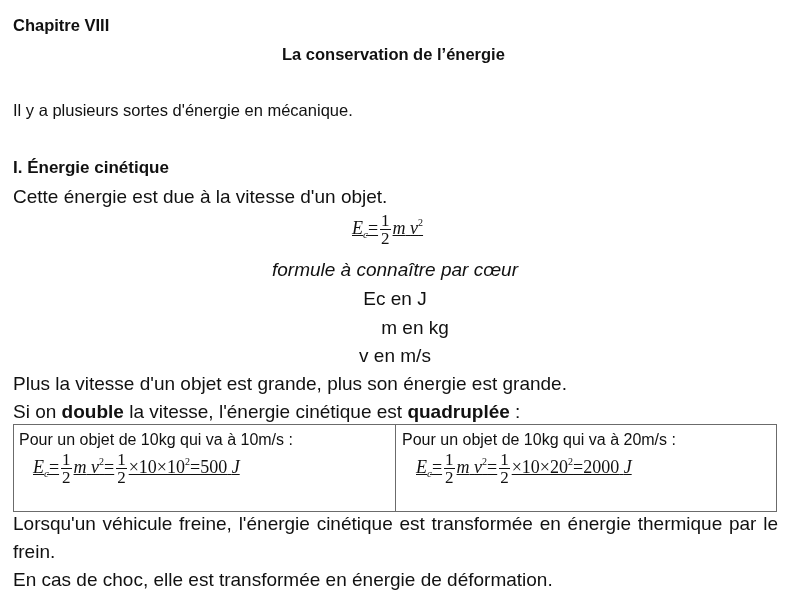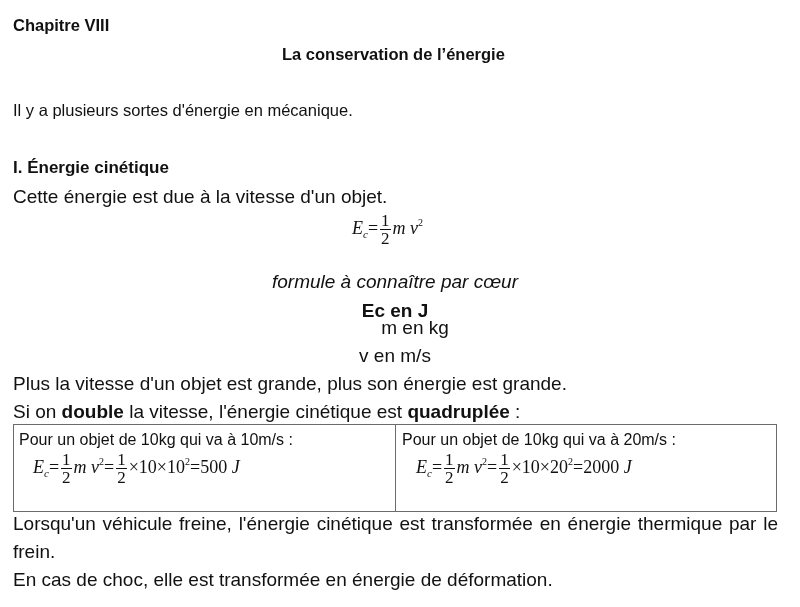--- a/index.html
+++ b/index.html
@@ -7,21 +7,21 @@
       width: 800px; height: 607px; position: relative; overflow: hidden;
       font-family: "Liberation Sans", sans-serif; color: #111111;
     }
     .abs { position: absolute; white-space: nowrap; }
     .chapter { left: 13px; top: 16px; font-size: 16.5px; font-weight: bold; }
     .intro { left: 13px; top: 101px; font-size: 16.5px; }
     .h1 { left: 13px; top: 158px; font-size: 17px; font-weight: bold; }
     .p { font-size: 19px; }
     .center { left: 0; width: 790px; text-align: center; }
     .ital { font-style: italic; }
-    .math { font-family: "Liberation Serif", serif; font-size: 18px; }
+    .math { font-family: "Liberation Serif", serif; font-size: 18px; text-decoration: underline; }
     .math i { font-style: italic; }
     .frac { display: inline-block; vertical-align: middle; text-align: center; font-size: 17px; line-height: 17px; margin: 0 2px; }
     .frac .num { display: block; border-bottom: 1px solid #111; padding: 0 1px; }
     .frac .den { display: block; }
     sub.s { font-size: 11px; vertical-align: -4px; }
     sup.s { font-size: 10px; vertical-align: 8px; }
     .box {
       position: absolute; left: 13px; top: 424px; width: 764px; height: 88px;
       border: 1.5px solid #6b6b6b; display: flex; box-sizing: border-box;
     }
@@ -39,22 +39,22 @@
 
 <div class="abs intro">Il y a plusieurs sortes d'énergie en mécanique.</div>
 
 <div class="abs h1">I. Énergie cinétique</div>
 <div class="abs p" style="left:13px; top:186px;">Cette énergie est due à la vitesse d'un objet.</div>
 
 <div class="abs math" style="left:352px; top:212px;">
   <i>E</i><sub class="s"><i>c</i></sub><span>=</span><span class="frac"><span class="num">1</span><span class="den">2</span></span><i>m</i>&nbsp;<i>v</i><sup class="s">2</sup>
 </div>
 
-<div class="abs p ital center" style="top:259px;margin-top:12px;">formule à connaître par cœur</div>
-<div class="abs p center" style="top:300px;font-weight:bold;">Ec en J</div>
+<div class="abs p ital center" style="top:259px;">formule à connaître par cœur</div>
+<div class="abs p center" style="top:288px;">Ec en J</div>
 <div class="abs p center" style="top:317px;padding-left:20px;">m en kg</div>
 <div class="abs p center" style="top:345px;">v en m/s</div>
 
 <div class="abs p" style="left:13px; top:373px;">Plus la vitesse d'un objet est grande, plus son énergie est grande.</div>
 <div class="abs p" style="left:13px; top:401px;">
   <span>Si on </span><b>double</b><span> la vitesse, l'énergie cinétique est </span><b>quadruplée</b><span> :</span>
 </div>
 
 <div class="box">
   <div class="cell left">

